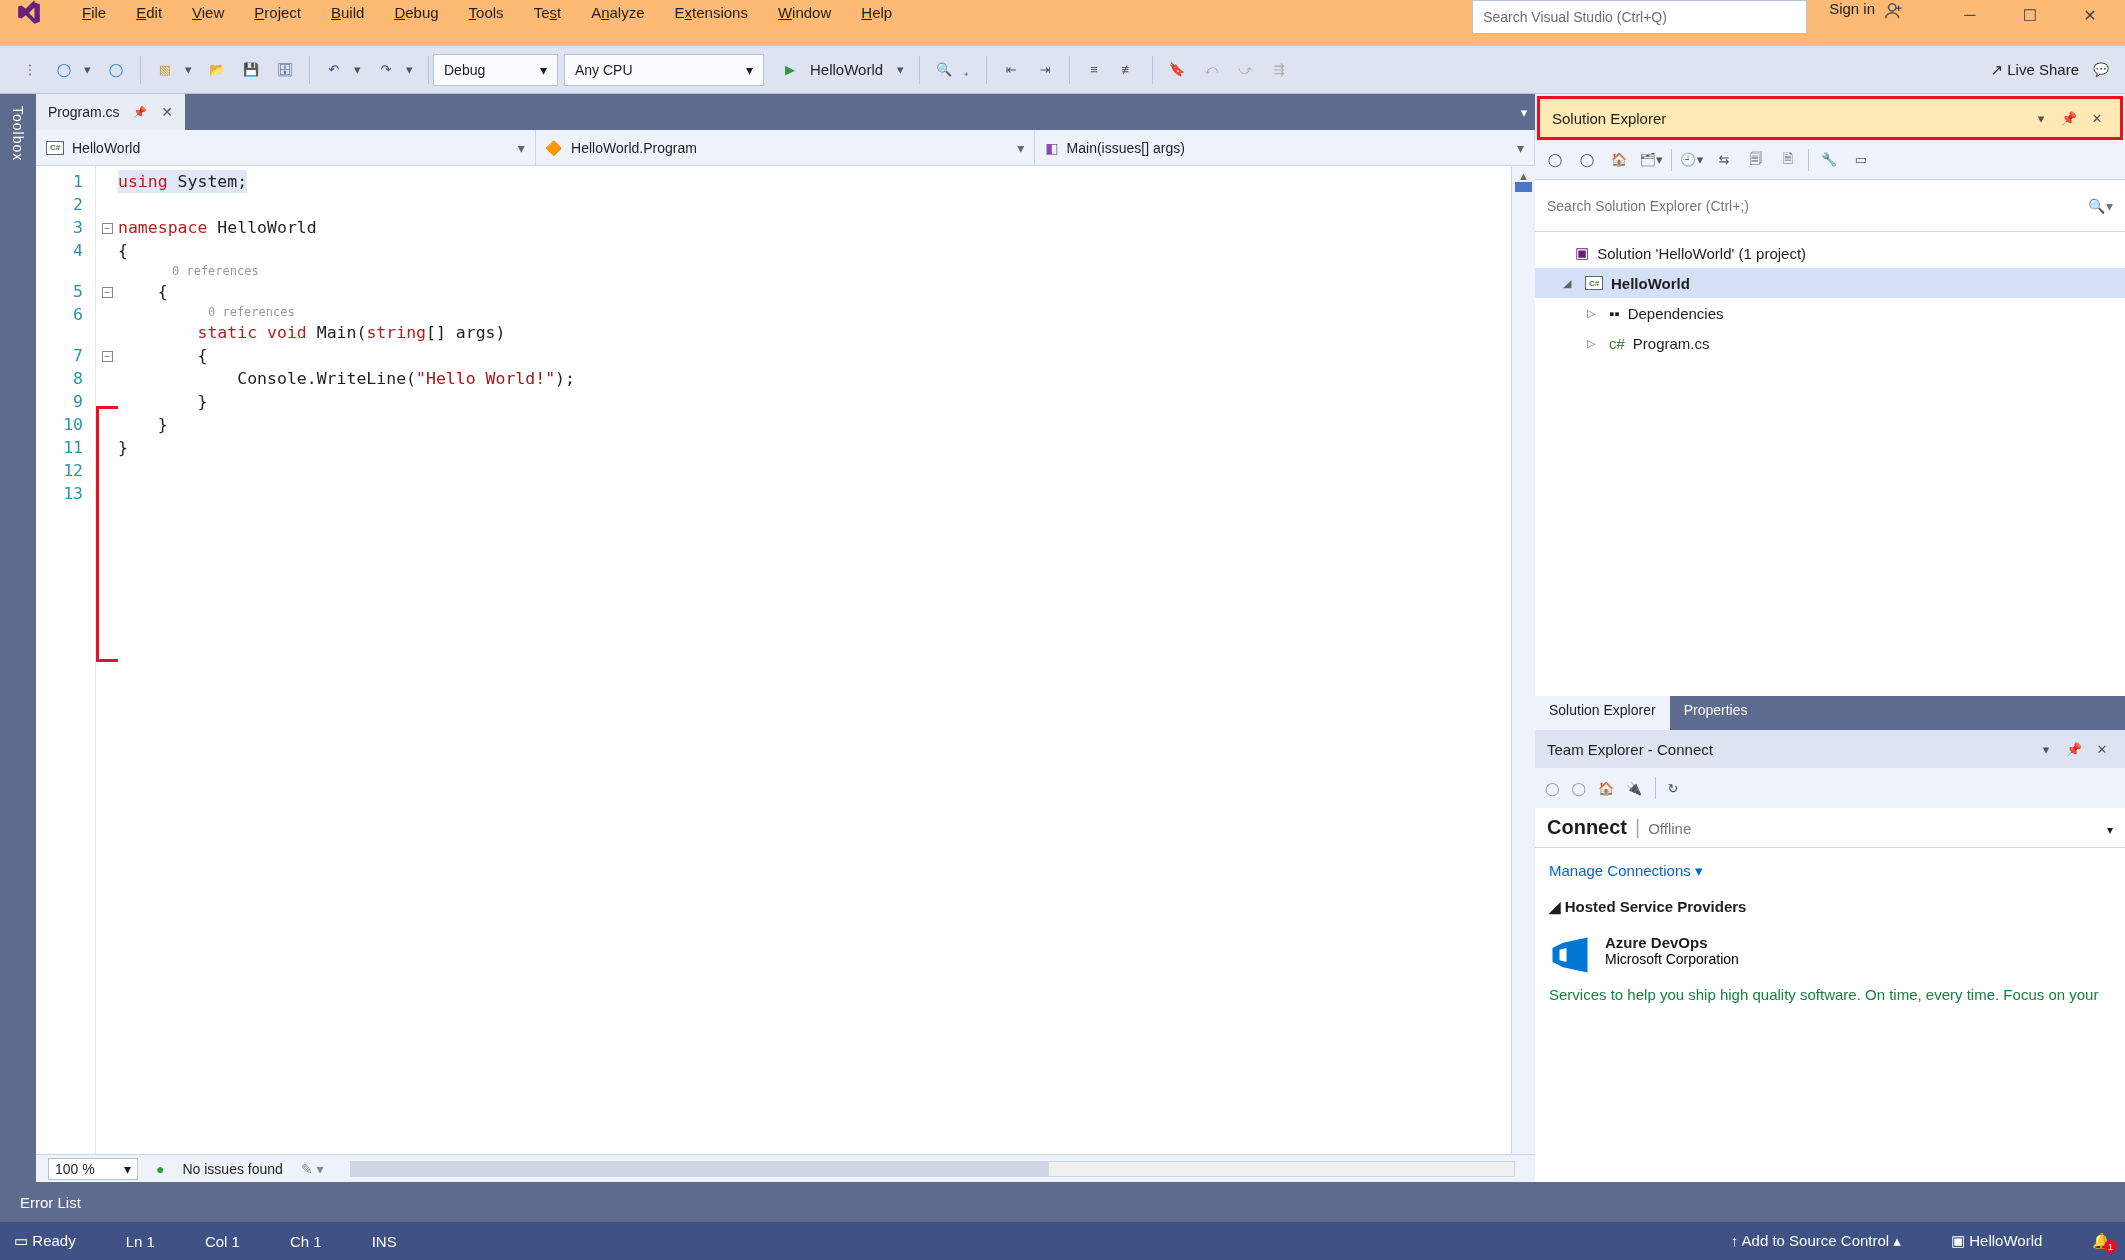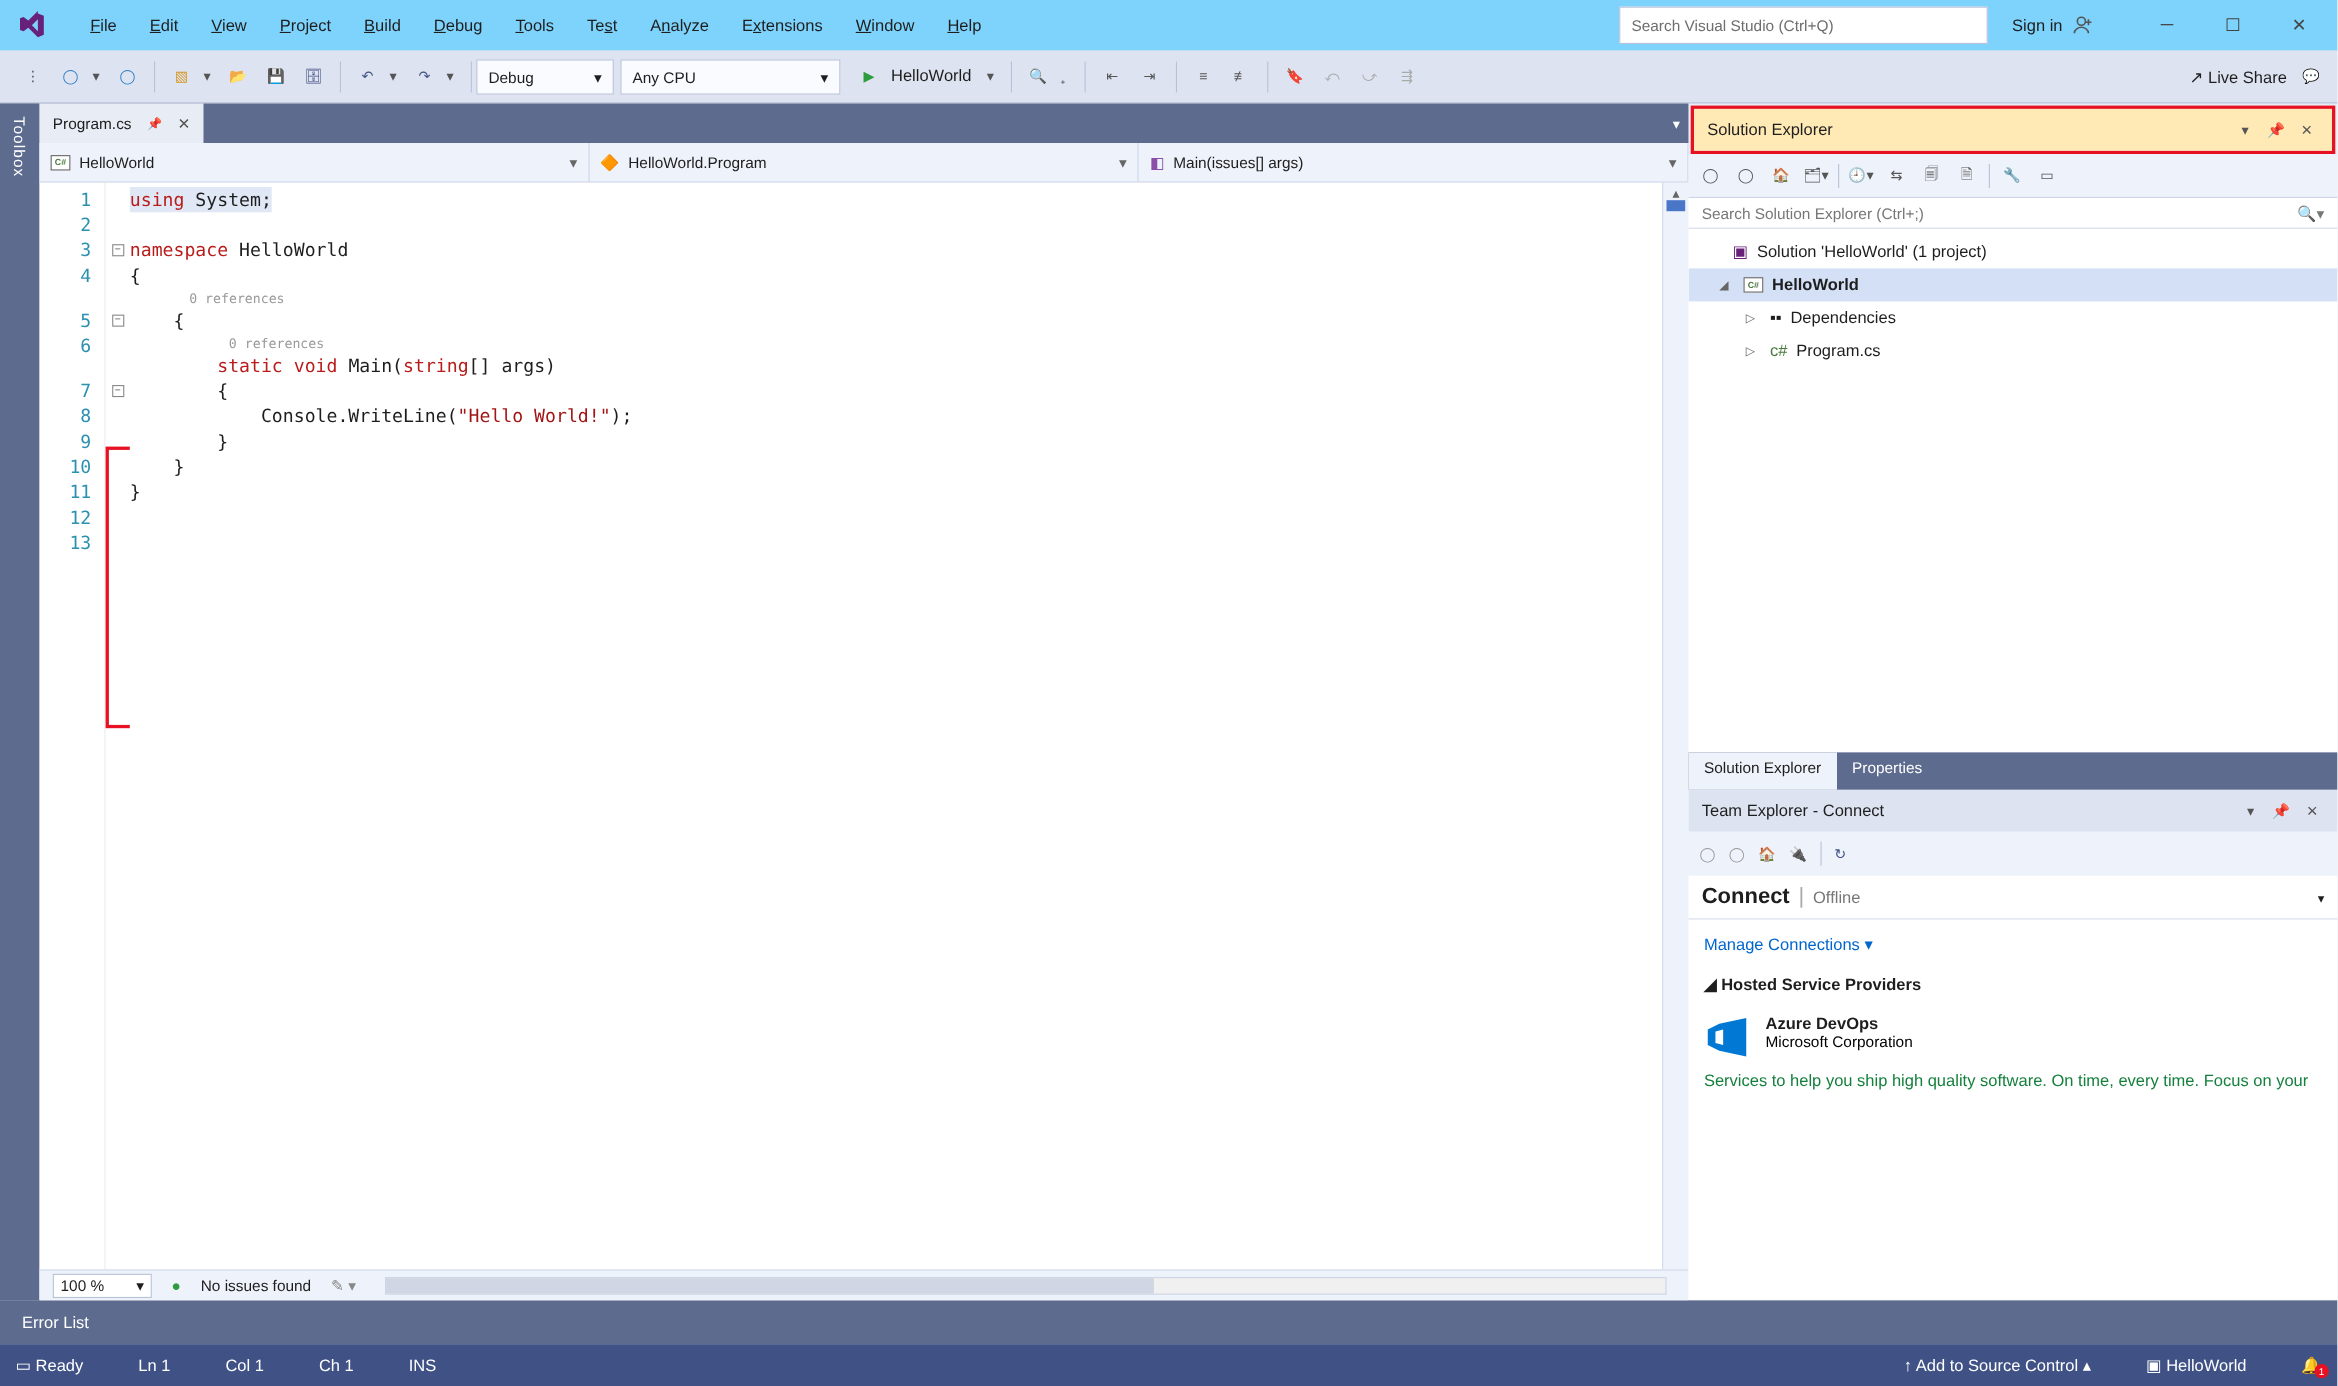--- a/index.html
+++ b/index.html
@@ -1,18 +1,18 @@
 <!DOCTYPE html>
 <html><head>
 <meta charset="utf-8">
 <style>
 *{box-sizing:border-box;margin:0;padding:0}
 body{font-family:"Segoe UI",Arial,sans-serif;font-size:13px;width:2125px;height:1260px;overflow:hidden;background:#e8ecf5;color:#1e1e1e}
 
-.titlebar{height:46px;background:#7dd3fc;display:flex;align-items:center;padding:0 10px 0 16px}
+.titlebar{height:46px;background:#fdba74;display:flex;align-items:flex-start;padding:0 10px 0 16px}
 .vs-logo{width:26px;height:26px;margin-right:26px}
 .menubar{display:flex;gap:2px;flex:1}
 .menu-item{padding:4px 14px;font-size:15px}
 .menu-item u{text-decoration:underline}
 .searchbox{width:335px;height:34px;background:#fff;border:1px solid #b7c1d9;display:flex;align-items:center;padding:0 10px;color:#6e6e6e;font-size:14px;margin-right:22px}
 .signin{font-size:15px;margin-right:8px}
 .user-icon{width:22px;height:22px;margin-right:50px}
 .winctrls{display:flex;gap:30px;align-items:center;margin-right:10px}
 .winctrl{width:30px;height:30px;display:flex;align-items:center;justify-content:center;font-size:16px;color:#444}
 
@@ -57,21 +57,21 @@
 .hscroll{flex:1;height:16px;background:#f0f0f0;border:1px solid #ccd4e6;margin:0 8px;position:relative}
 .hscroll-thumb{position:absolute;left:0;top:0;width:60%;height:100%;background:#d0d6e4}
 
 .right-panels{width:590px;display:flex;flex-direction:column}
 .panel-title{height:38px;display:flex;align-items:center;padding:0 12px;font-size:15px;gap:6px}
 .se-title{background:#ffe9b5}
 .panel-title .sp{flex:1}
 .panel-title .tbtn{width:22px;text-align:center;color:#555;font-size:13px}
 .se-toolbar{height:40px;background:#eef2fa;border-bottom:1px solid #ccd4e6;display:flex;align-items:center;padding:0 8px;gap:8px}
 .se-toolbar .ico{width:24px;text-align:center;color:#555}
-.se-search{height:28px;background:#fff;border-bottom:1px solid #ccd4e6;display:flex;align-items:center;padding:0 12px;color:#777;font-size:14px}
+.se-search{height:52px;background:#fff;border-bottom:1px solid #ccd4e6;display:flex;align-items:center;padding:0 12px;color:#777;font-size:14px}
 .se-search .sp{flex:1}
 .tree{flex:1;background:#fff;font-size:15px;padding:6px 0;overflow:auto}
 .tree-row{height:30px;display:flex;align-items:center;padding-left:18px;gap:8px}
 .tree-row.sel{background:#d4e0f5}
 .tree-row .exp{width:14px;color:#666;font-size:11px}
 .tree-row b{font-weight:600}
 .tabs-bottom{height:34px;background:#5d6b8e;display:flex}
 .btab{padding:6px 14px;font-size:14px;color:#fff}
 .btab.active{background:#eef2fa;color:#1e1e1e}
 

